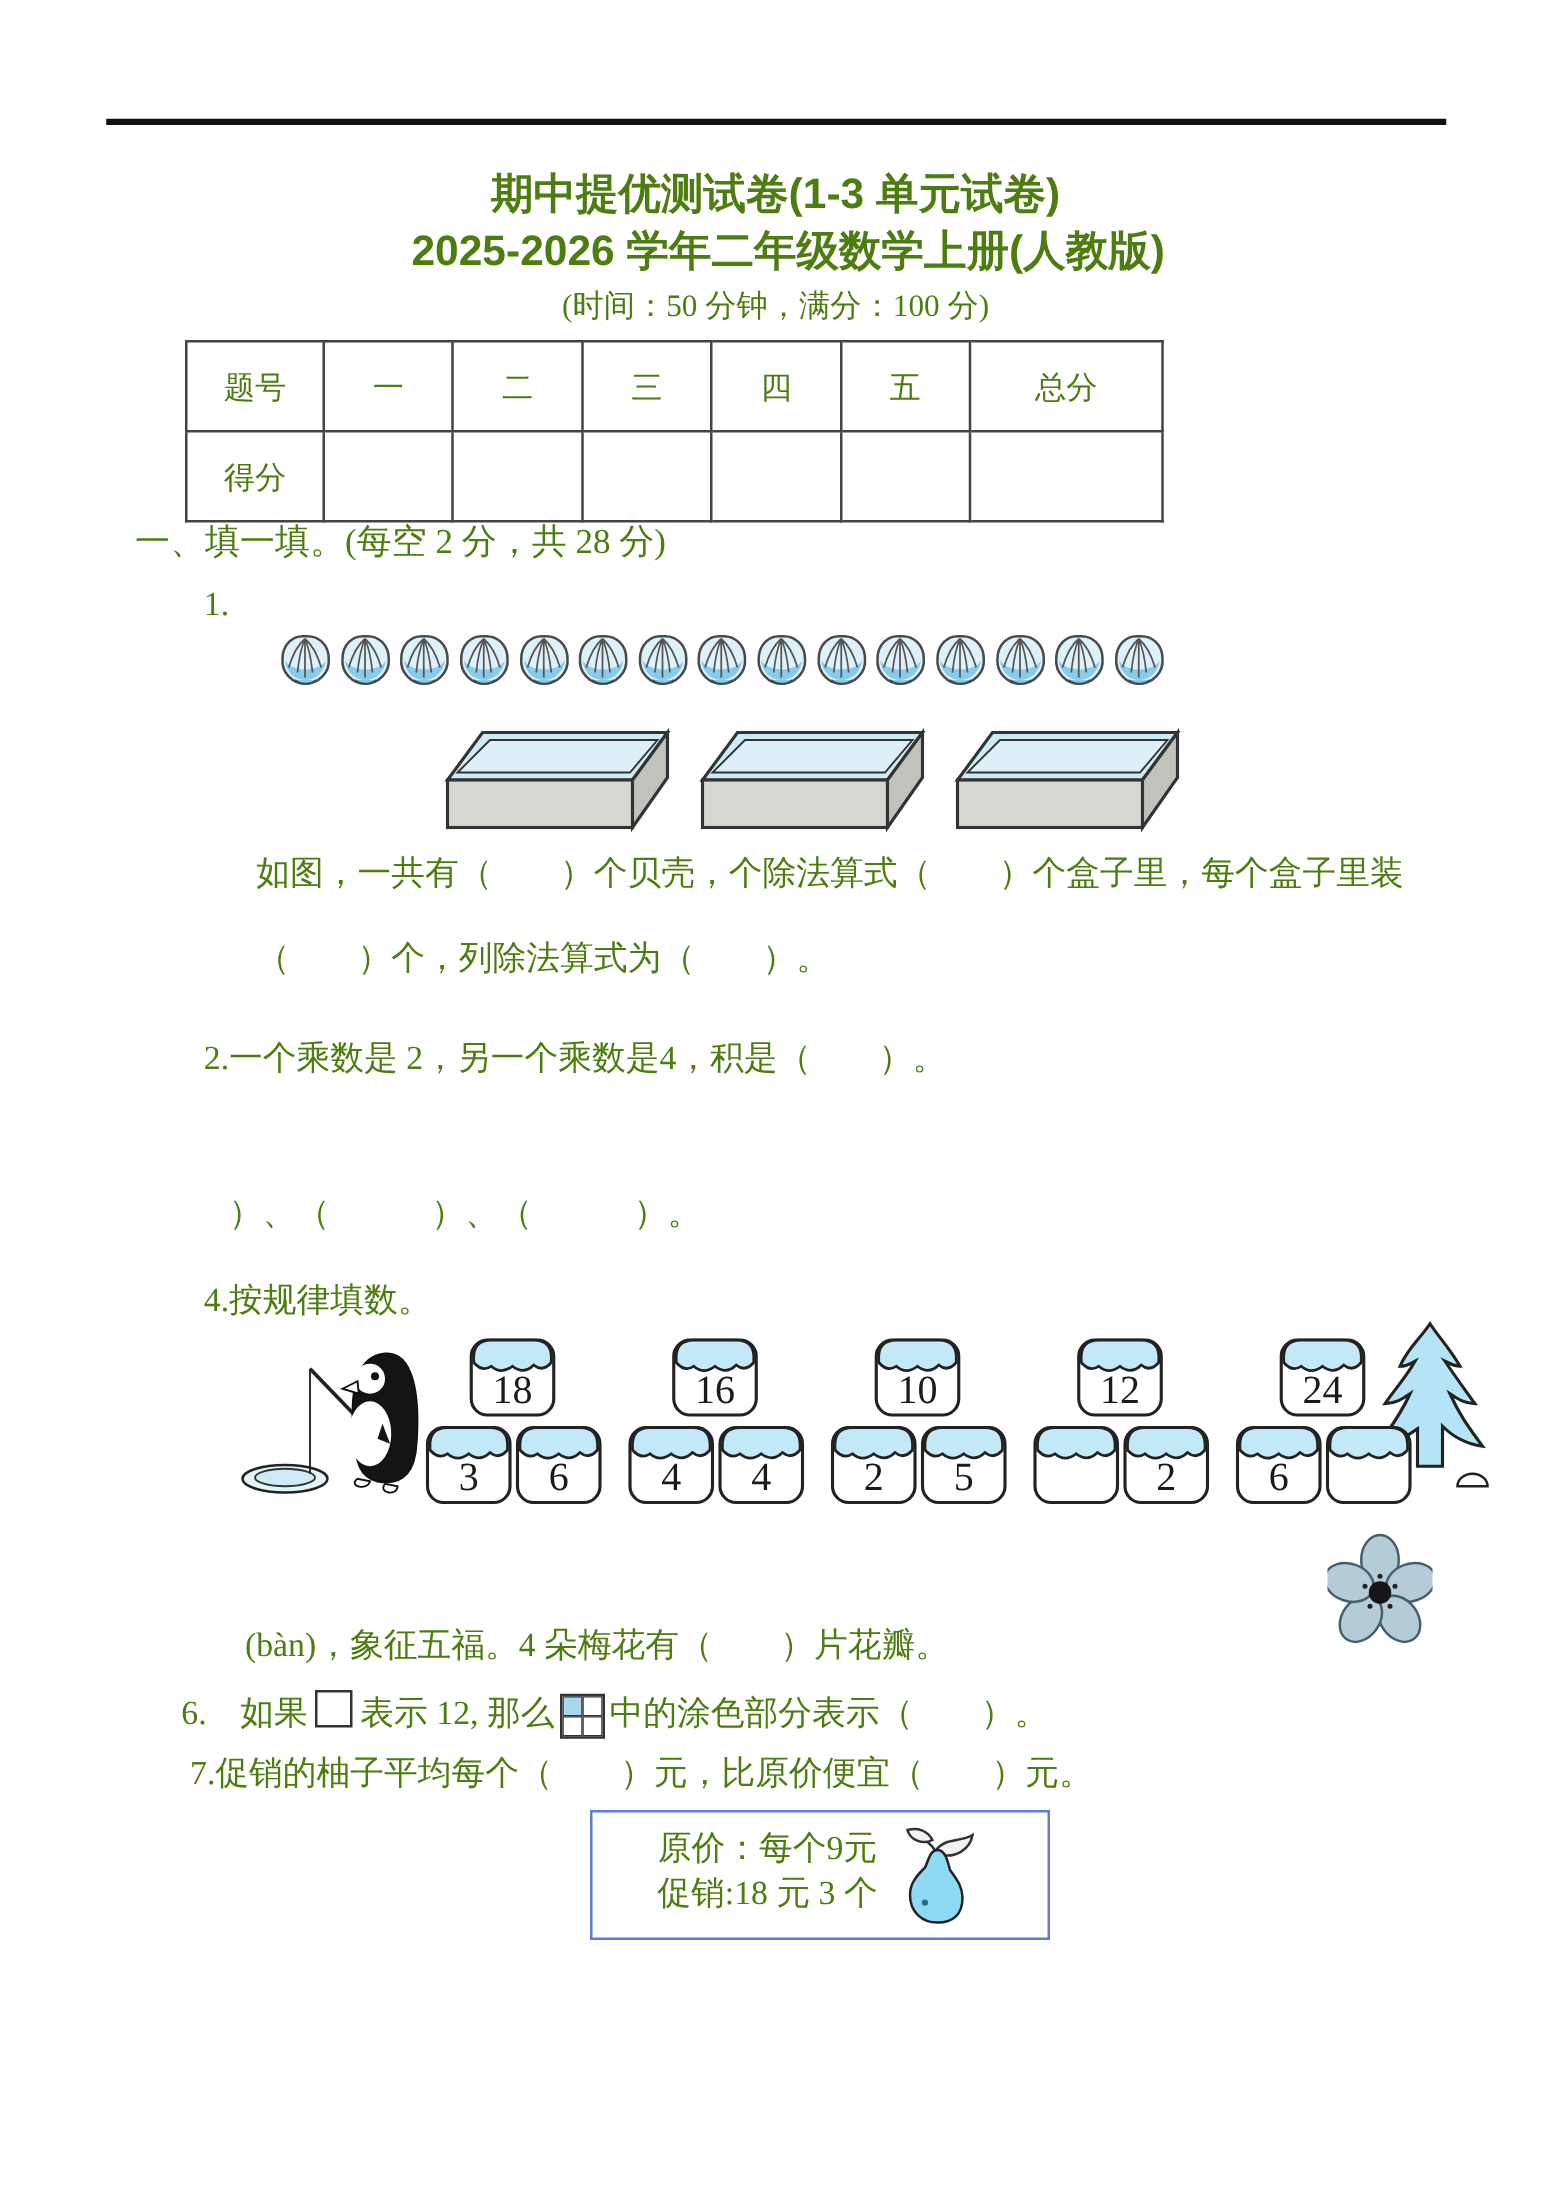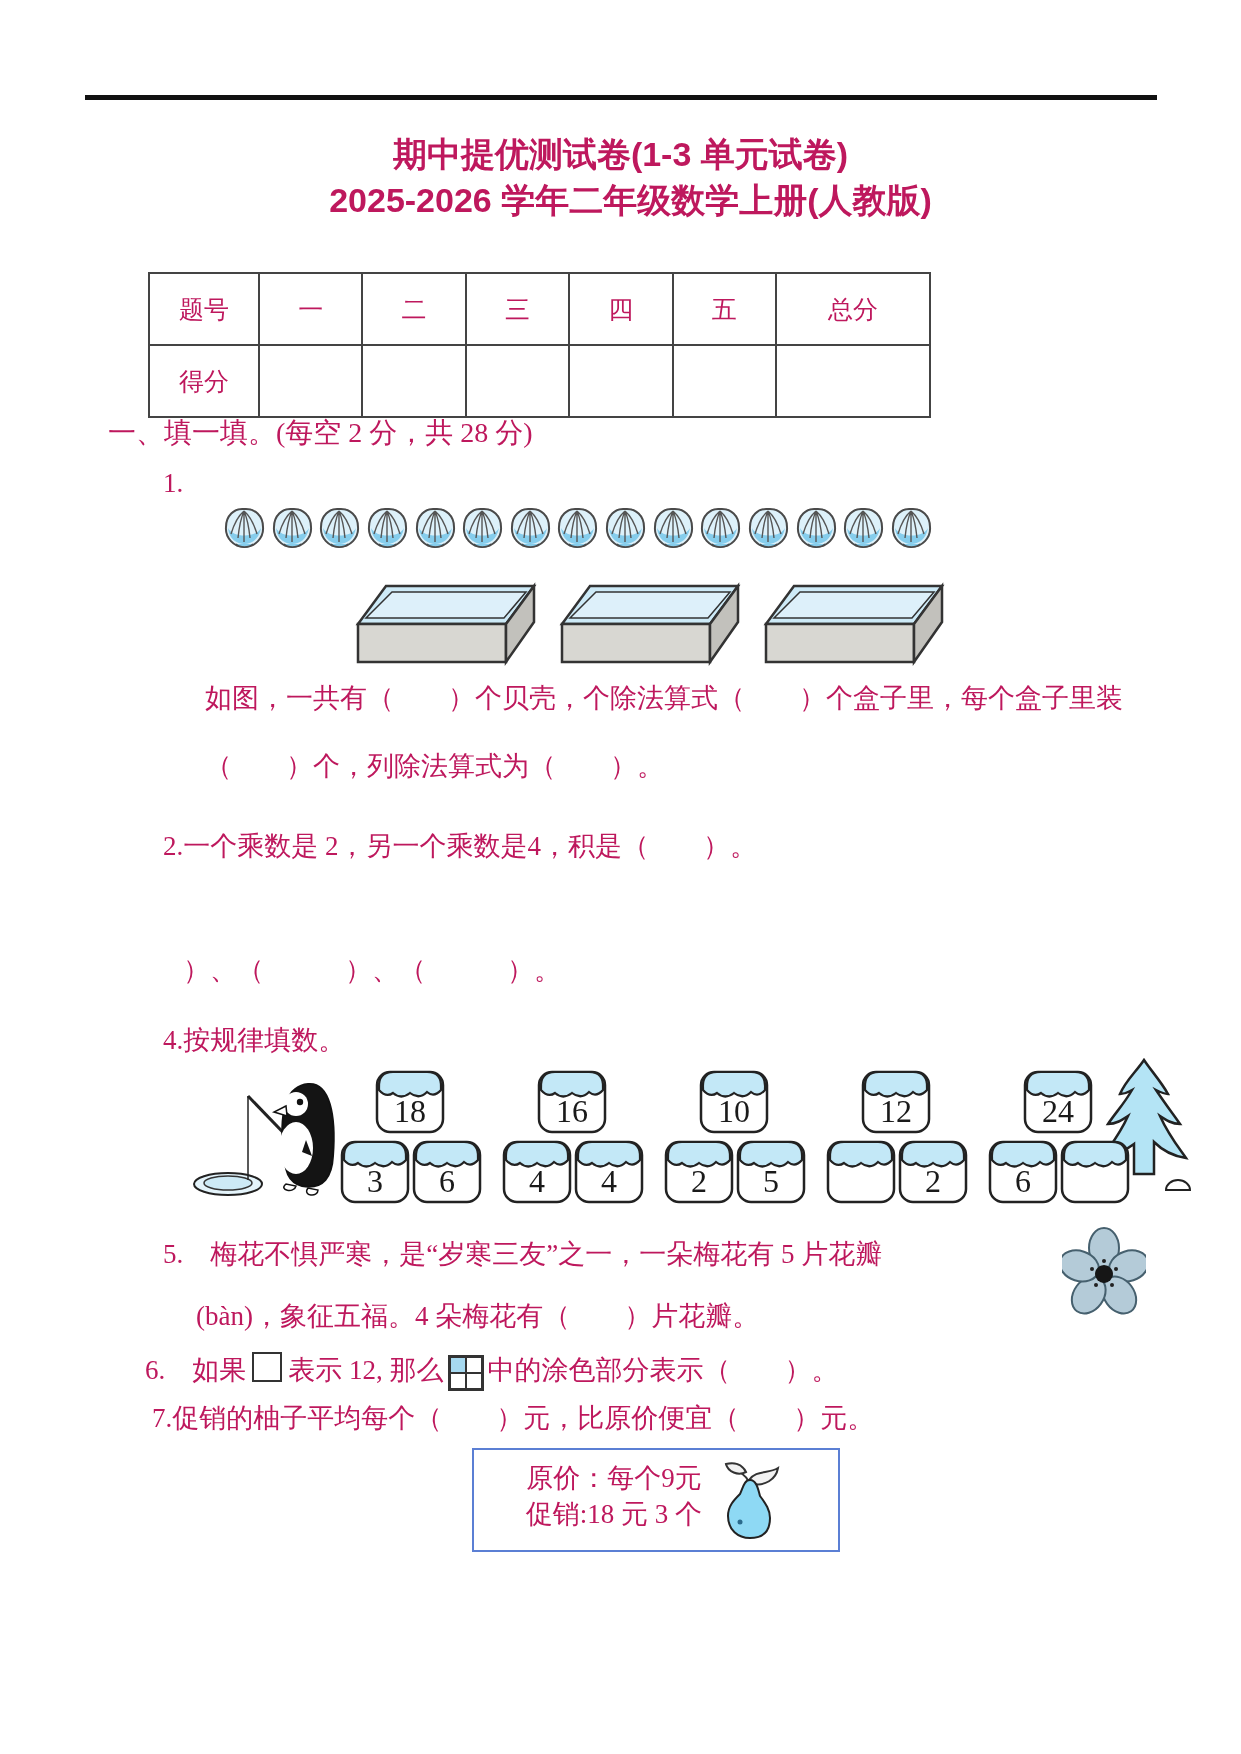--- a/index.html
+++ b/index.html
@@ -1,18 +1,18 @@
 <!DOCTYPE html>
 <html><head>
 <meta charset="utf-8">
 <style>
   html,body{margin:0;padding:0;background:#888;}
   .page{
     position:relative;width:1241px;height:1754px;margin:0 auto;background:#ffffff;
-    font-family:"Liberation Serif", serif;color:#be185d;overflow:hidden;
+    font-family:"Liberation Serif", serif;color:#4d7c0f;overflow:hidden;
   }
   .top-rule{position:absolute;top:95px;left:85px;width:1072px;height:5px;background:#111;}
   .title{position:absolute;left:0;width:100%;text-align:center;
     font-family:"Liberation Sans", sans-serif;font-weight:bold;font-size:34px;white-space:nowrap;}
   .t1{top:132px;}
   .t2{top:178px;margin-left:10px;}
   .subtitle{position:absolute;top:228px;left:0;width:100%;text-align:center;font-size:25px;}
   table.score{position:absolute;top:272px;left:148px;width:783px;border-collapse:collapse;}
   table.score td{border:2px solid #444;height:46px;text-align:center;font-size:25px;padding:12px;}
   table.score td.lab{width:84px;}
@@ -51,20 +51,21 @@
 </style>
 </head>
 <body>
 
 <div class="page">
 
   <div class="top-rule"></div>
 
   <div class="title t1">期中提优测试卷(1-3 单元试卷)</div>
   <div class="title t2">2025-2026 学年二年级数学上册(人教版)</div>
+  <div class="subtitle">(时间：50 分钟，满分：100 分)</div>
 
   <table class="score">
     <tbody>
       <tr>
         <td class="lab">题号</td>
       <td>一</td>
           <td>二</td>
           <td>三</td>
           <td>四</td>
           <td>五</td>
@@ -311,21 +312,20 @@
         </div>
       </div>
     <span class="tree-wrap">
       <svg width="96" height="148" viewBox="0 0 96 148">
         <path d="M48,6 C40,18 30,26 24,40 C30,40 32,38 36,36 C28,50 20,58 12,70 C20,70 26,66 32,62 C24,80 14,92 6,104 C20,102 30,96 38,90 L38,120 L58,120 L58,88 C66,96 76,102 90,104 C80,90 72,80 64,62 C70,66 76,70 84,70 C74,56 68,48 60,36 C64,38 68,40 72,40 C64,26 56,18 48,6 Z" fill="#b4e4f5" stroke="#222" stroke-width="2.5"></path>
         <path d="M70,136 a12,10 0 0 1 24,0 Z" fill="#fff" stroke="#222" stroke-width="2"></path>
       </svg>
     </span>
   </div>
 
-  <div class="qline q5l1">5.　梅花不惧严寒，是“岁寒三友”之一，一朵梅花有 5 片花瓣</div>
   <div class="qline q5l2">(bàn)，象征五福。4 朵梅花有（　　）片花瓣。</div>
 
   <span class="flower">
     <svg width="84" height="100" viewBox="0 0 84 100">
       <g transform="translate(42,52)">
         <g id="petals">
             <ellipse cx="0" cy="-26" rx="15" ry="20" fill="#b4cbd8" stroke="#46606e" stroke-width="2" transform="rotate(0)"></ellipse>
             <ellipse cx="0" cy="-26" rx="15" ry="20" fill="#b4cbd8" stroke="#46606e" stroke-width="2" transform="rotate(72)"></ellipse>
             <ellipse cx="0" cy="-26" rx="15" ry="20" fill="#b4cbd8" stroke="#46606e" stroke-width="2" transform="rotate(144)"></ellipse>
             <ellipse cx="0" cy="-26" rx="15" ry="20" fill="#b4cbd8" stroke="#46606e" stroke-width="2" transform="rotate(216)"></ellipse>

